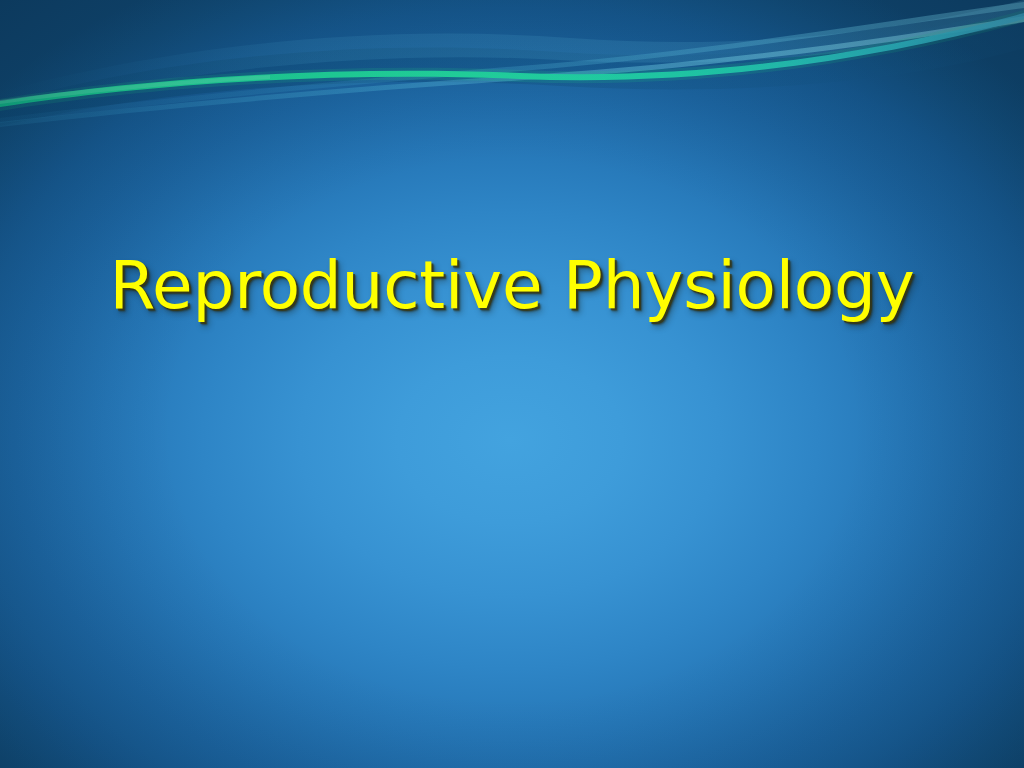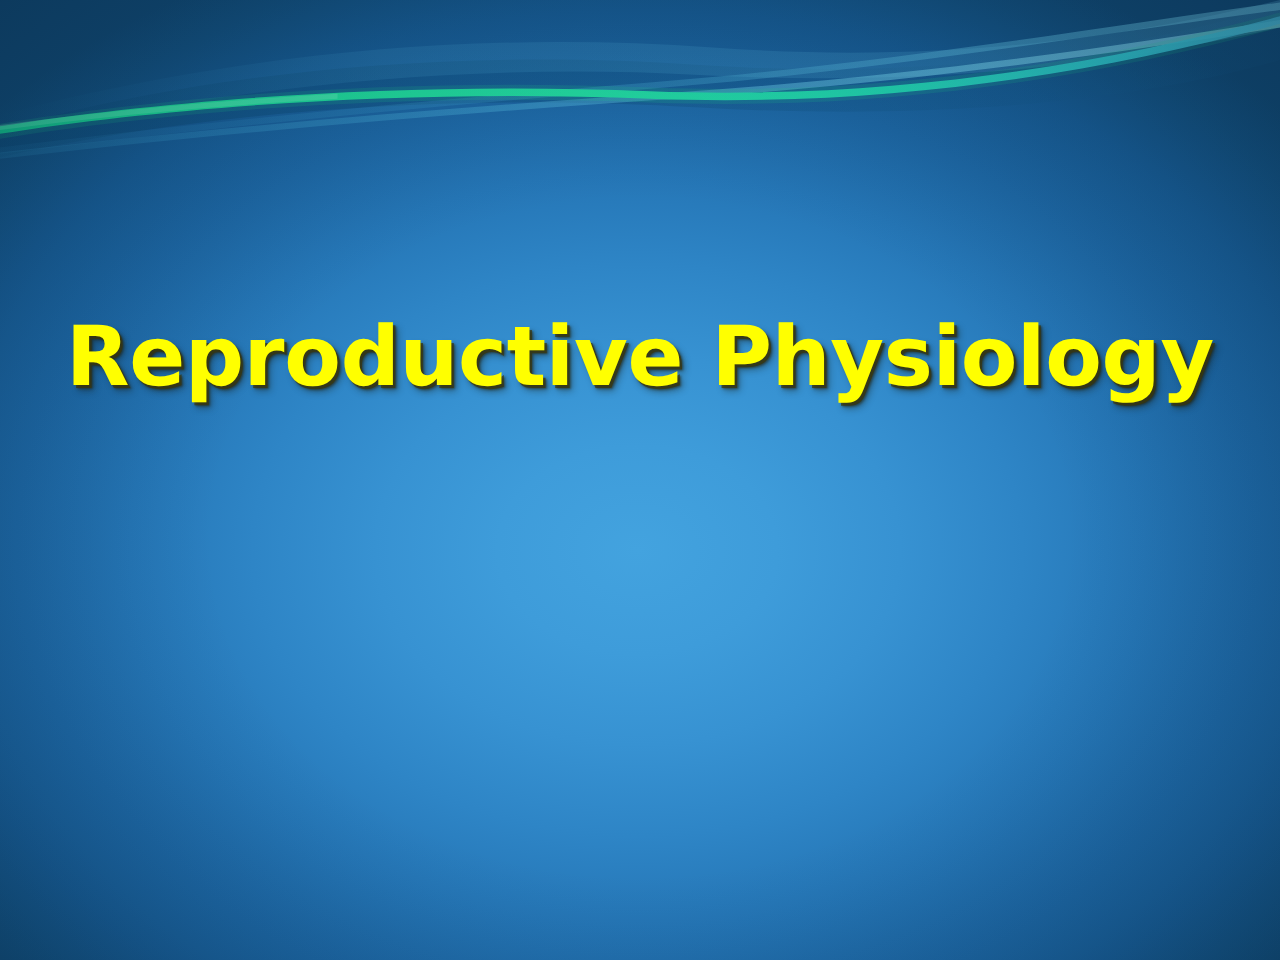--- a/index.html
+++ b/index.html
@@ -65,21 +65,21 @@
     top: 248px;
     width: 1024px;
     text-align: center;
   }
   .slide-title {
     display: inline-block;
     margin: 0;
     color: #ffff00;
     font-family: "DejaVu Sans", "Liberation Sans", sans-serif;
     font-size: 66px;
-    font-weight: bold;
+    font-weight: normal;
     line-height: 1.16;
     letter-spacing: -0.2px;
     white-space: nowrap;
     text-shadow:
       2px 2px 0 rgba(58,52,8,0.70),
       3px 3px 2px rgba(36,33,6,0.55),
       4px 5px 6px rgba(20,20,10,0.35);
   }
 </style>
 </head>

